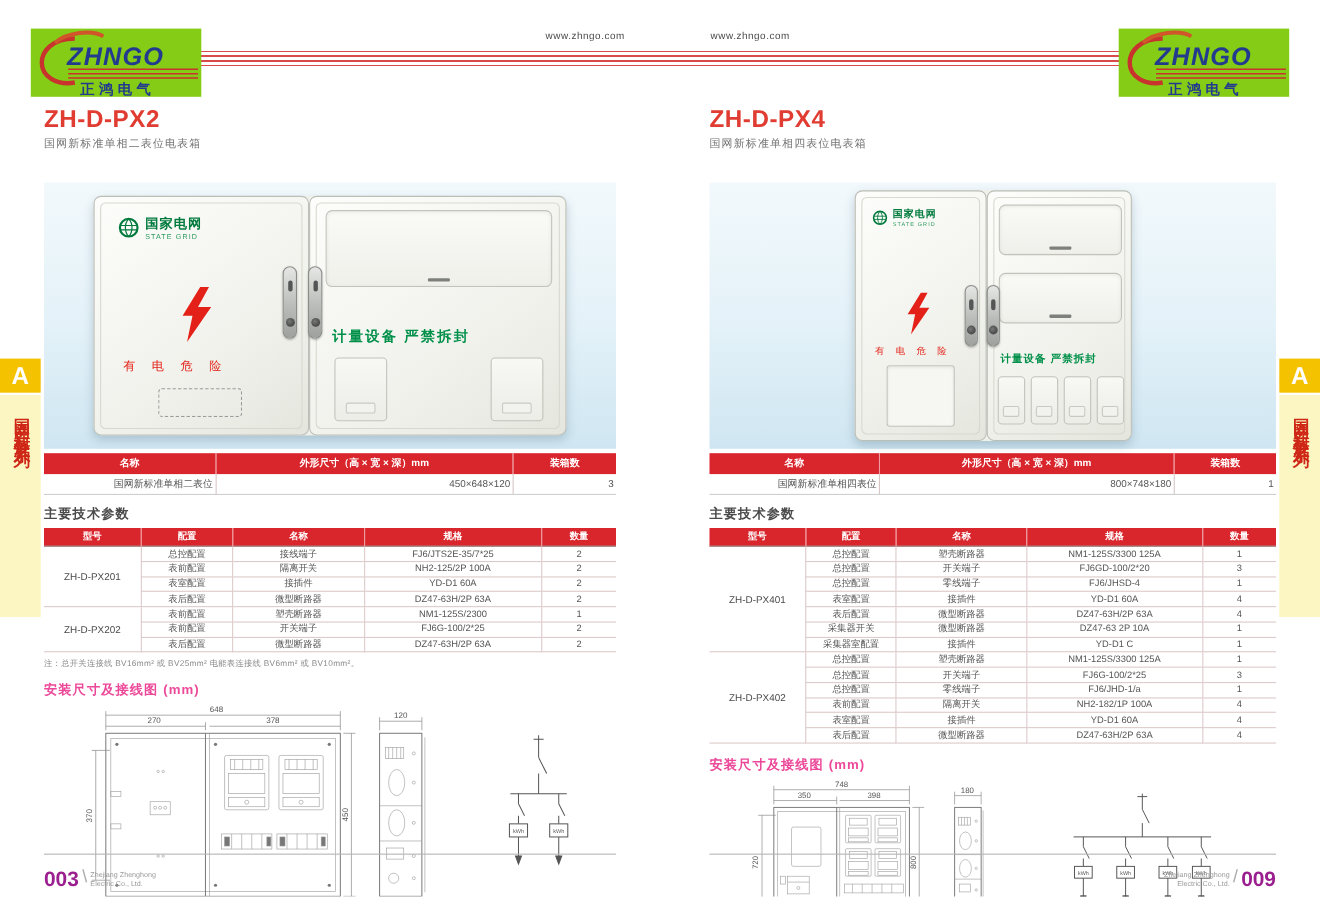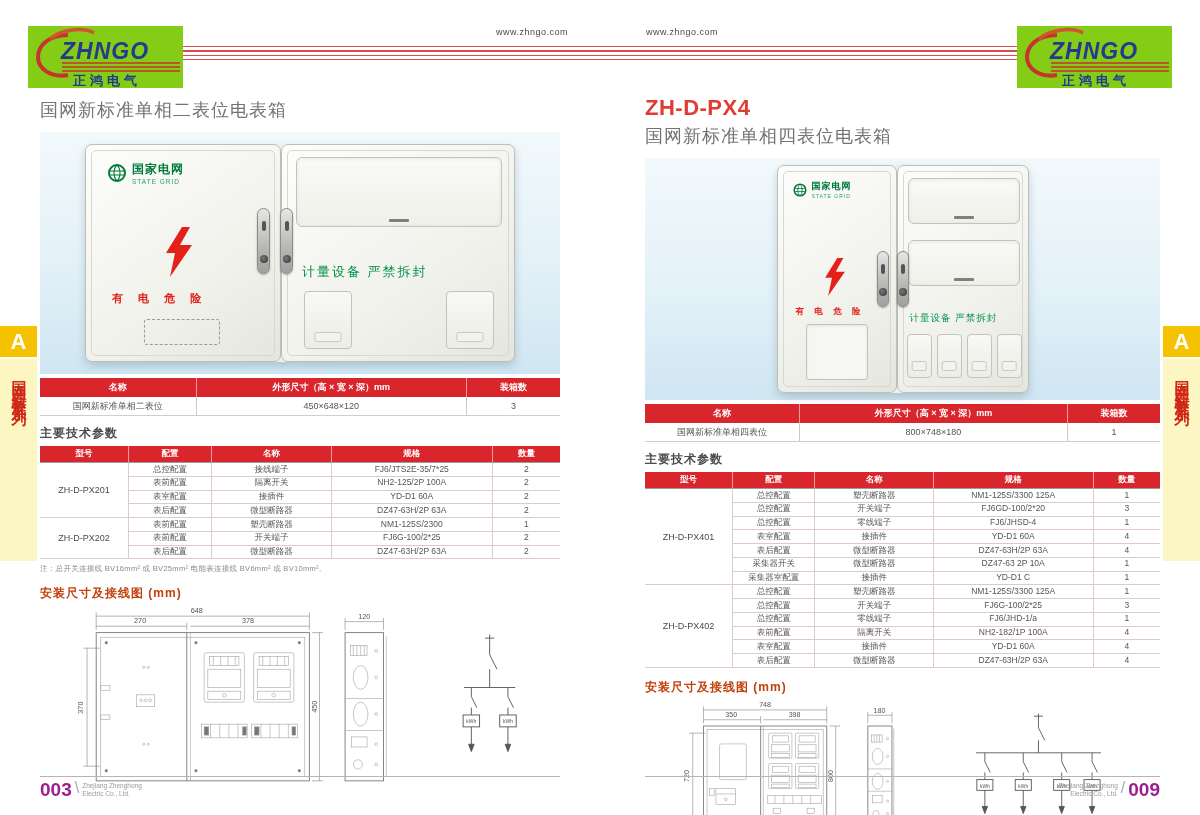--- a/index.html
+++ b/index.html
@@ -11,21 +11,21 @@
     background:repeating-linear-gradient(180deg,#d94b4b 0,#d94b4b 1.5px,transparent 1.5px,transparent 4.3px); }
   .logo { position:absolute; top:26px; width:155px; height:62px; background:#84cc16; }
   .logo.l { left:28px; } .logo.r { right:28px; }
   .url { position:absolute; top:27px; font-size:9px; color:#4a4a4a; letter-spacing:.5px; }
   .url.u1 { left:496px; } .url.u2 { left:646px; }
 
   
   .page { position:absolute; top:95px; width:520px; }
   .page.left { left:40px; } .page.right { left:645px; width:515px; }
   h1.model { color:#e03c31; font-size:22px; font-weight:bold; letter-spacing:.5px; }
-  .subtitle { font-size:18px; color:#737373; margin:3px 0 10px; letter-spacing:1px; }
+  .subtitle { font-size:10px; color:#737373; margin:3px 0 28px; letter-spacing:1px; }
 
   
   .panel { height:242px; background:linear-gradient(180deg,#f2f9fc 0%,#e3f1f8 55%,#cfe6f2 100%);
     display:flex; align-items:center; justify-content:center; }
   .mbox { position:relative; background:#f0f0ea; border-radius:8px; box-shadow:0 4px 9px rgba(60,90,110,.25); display:flex; }
   .mb2 { width:430px; height:218px; }
   .mb4 { width:252px; height:228px; }
   .door { position:relative; border:1px solid #bcbfb8; border-radius:7px;
     background:linear-gradient(145deg,#fdfdfb 0%,#f1f2ec 60%,#e4e6de 100%); }
   .door::after { content:""; position:absolute; inset:5px; border:1px solid #d7d9d0; border-radius:5px; pointer-events:none; }
@@ -34,86 +34,86 @@
   .mb4 .door.dl { width:120px; height:228px; }
   .mb4 .door.dr { width:132px; height:228px; }
   .brand { position:absolute; display:flex; align-items:center; gap:4px; }
   .mb2 .brand { top:16px; left:20px; } .mb4 .brand { top:14px; left:14px; }
   .brand .cn { color:#007a3d; font-weight:bold; letter-spacing:1px; display:block; }
   .brand .en { color:#2e9b5f; display:block; letter-spacing:1px; }
   .mb2 .cn { font-size:12px; } .mb2 .en { font-size:6.5px; }
   .mb4 .cn { font-size:9px; } .mb4 .en { font-size:5px; }
   .bolt { position:absolute; }
   .mb2 .bolt { left:76px; top:82px; } .mb4 .bolt { left:44px; top:92px; }
-  .danger { position:absolute; color:#e32118; font-weight:bold; white-space:nowrap;text-align:right; }
+  .danger { position:absolute; color:#e32118; font-weight:normal; white-space:nowrap;text-align:right; }
   .mb2 .danger { left:26px; top:146px; font-size:11px; letter-spacing:6px; }
   .mb4 .danger { left:18px; top:140px; font-size:8.5px; letter-spacing:4px; }
   .dashrect { position:absolute; left:58px; top:174px; width:76px; height:26px; border:1px dashed #9a9a9a; border-radius:3px; }
   .bigwin { position:absolute; left:28px; top:158px; width:62px; height:56px; border:1px solid #c2c4bc; border-radius:3px; background:#f6f7f2; box-shadow:inset 0 1px 3px rgba(0,0,0,.08); }
   .handles { position:absolute; top:64px; display:flex; gap:10px; z-index:3; }
   .mb2 .handles { left:172px; } .mb4 .handles { left:100px; top:86px; gap:8px; }
   .handle { width:13px; height:66px; border-radius:7px; border:1px solid #8a8d89;
     background:linear-gradient(180deg,#e6e7e4,#b9bcb8 55%,#9ea19d); box-shadow:0 1px 2px rgba(0,0,0,.3); position:relative; }
   .mb4 .handle { height:56px; width:12px; }
   .handle::before { content:""; position:absolute; left:50%; top:12px; transform:translateX(-50%); width:4px; height:10px; background:#555; border-radius:2px; }
   .handle::after { content:""; position:absolute; left:50%; bottom:10px; transform:translateX(-50%); width:8px; height:8px; background:radial-gradient(circle at 40% 40%,#777,#333); border-radius:50%; }
   .mwin { border:1px solid #c2c4bc; border-radius:6px; background:linear-gradient(180deg,#fafaf6,#eff0ea); box-shadow:inset 0 1px 4px rgba(0,0,0,.07); position:relative; }
   .mwin .latch { position:absolute; bottom:4px; left:50%; transform:translateX(-50%); width:20px; height:3px; background:#7e807c; border-radius:1px; }
   .mb2 .mwin.w1 { position:absolute; left:14px; top:12px; width:206px; height:70px; }
   .mb4 .mwin.w1 { position:absolute; left:10px; top:12px; width:112px; height:46px; }
   .mb4 .mwin.w2 { position:absolute; left:10px; top:74px; width:112px; height:46px; }
-  .seal { position:absolute; color:#00904a; font-weight:normal; white-space:nowrap; }
+  .seal { position:absolute; color:#00904a; font-weight:bold; white-space:nowrap; }
   .mb2 .seal { left:20px; top:118px; font-size:13px; letter-spacing:2px; }
   .mb4 .seal { left:12px; top:146px; font-size:9.5px; letter-spacing:1px; }
   .cards { position:absolute; display:flex; }
   .mb2 .cards { left:22px; top:146px; width:190px; justify-content:space-between; }
   .mb4 .cards { left:9px; top:168px; gap:5px; }
   .card { border:1px solid #c2c4bc; border-radius:4px; background:linear-gradient(180deg,#f8f8f4,#ecede7); position:relative; }
   .mb2 .card { width:48px; height:58px; }
   .mb4 .card { width:25px; height:44px; }
   .card::after { content:""; position:absolute; bottom:6px; left:50%; transform:translateX(-50%); width:55%; height:8px; border:1px solid #c8cac2; border-radius:2px; background:#f2f3ee; }
 
   
   table { width:100%; border-collapse:collapse; table-layout:fixed; }
   .stable { margin-top:4px; }
   .stable th { background:#d9252c; color:#fff; font-size:9px; font-weight:bold; padding:3px 2px; border-right:1px solid rgba(255,255,255,.55); }
   .stable th:last-child { border-right:none; }
-  .stable td { font-size:9px; color:#555; text-align:center; padding:2.5px 2px; border-bottom:1px solid #cfcfcf; border-right:1px solid #d8c6c6; }
+  .stable td { font-size:9px; color:#555; text-align:right; padding:2.5px 2px; border-bottom:1px solid #cfcfcf; border-right:1px solid #d8c6c6; }
   .stable td:last-child { border-right:none; }
   .phead { font-size:12px; color:#4a4a4a; font-weight:bold; margin:9px 0 4px; letter-spacing:1px; }
   .ptable th { background:#d9252c; color:#fff; font-size:8.5px; font-weight:bold; padding:2px 1px; border-right:1px solid rgba(255,255,255,.55); }
   .ptable th:last-child { border-right:none; }
   .ptable td { font-size:8.5px; color:#555; text-align:center; padding:1.5px 2px; line-height:1.15;
     border-bottom:1px solid #ddcaca; border-right:1px solid #ddcaca; }
   .ptable td:last-child { border-right:none; }
   .ptable tr.gstart td { border-top:1.5px solid #9b9b9b; }
   .ptable td.model-cell { font-size:9px; color:#4a4a4a; }
   .note { font-size:7.5px; color:#8a8a8a; margin:5px 0 0; letter-spacing:.3px; }
-  .ihead { font-size:12px; color:#c2410c; font-weight:bold; margin:11px 0 5px; letter-spacing:1px; }
+  .ihead { font-size:12px; color:#ec4899; font-weight:bold; margin:11px 0 5px; letter-spacing:1px; }
 
   
   .diag { display:block; }
   .diag .ln { stroke:#7a7a7a; fill:none; stroke-width:1; }
   .diag .thin { stroke:#9a9a9a; fill:none; stroke-width:.6; }
   .diag .dim { stroke:#8a8a8a; fill:none; stroke-width:.7; }
   .diag text { fill:#555; font-size:8px; font-family:"Liberation Sans",sans-serif; }
   .diag .sch { stroke:#555; fill:none; stroke-width:1; }
   .diag .kwh { font-size:5.5px; }
 
   
   .tabA { position:absolute; top:326px; width:37px; height:31px; background:#f5c200; color:#fff;
     font-size:22px; font-weight:bold; display:flex; align-items:center; justify-content:center; }
   .tabA.l { left:0; } .tabA.r { right:0; }
   .tabStrip { position:absolute; top:359px; width:37px; height:202px; background:#fcf7c2;
     display:flex; align-items:flex-start; justify-content:center; padding-top:10px; }
   .tabStrip.l { left:0; } .tabStrip.r { right:0; }
   .tabStrip span { writing-mode:vertical-rl; text-orientation:upright; color:#cf2717; font-size:15px; font-weight:bold; letter-spacing:5px; }
 
   
-  .foot { position:absolute; top:776px; border-top:1px solid #b5b5b5; padding-top:3px; display:flex; align-items:flex-start; }
+  .foot { position:absolute; top:776px; border-top:1px solid #b5b5b5; padding-top:13px; display:flex; align-items:flex-start; }
   .foot.l { left:40px; width:520px; }
   .foot.r { left:645px; width:515px; justify-content:flex-end; }
   .pageno { color:#9b1f8e; font-size:19px; font-weight:bold; line-height:1; }
   .fslash { color:#aaa; font-size:16px; margin:0 3px; line-height:1; }
   .co { font-size:6.5px; color:#999; line-height:1.25; margin-top:2px; }
   .foot.r .co { text-align:right; }
 </style>
 </head>
 <body>
 
@@ -144,20 +144,21 @@
       <g stroke="#c8332e" stroke-width="1.4">
         <line x1="34" y1="37" x2="152" y2="37"></line>
           <line x1="34" y1="41" x2="152" y2="41"></line>
           <line x1="34" y1="45" x2="152" y2="45"></line>
       </g>
       <text x="45" y="59" font-weight="bold" font-size="13" fill="#233a8f" letter-spacing="4">正鸿电气</text>
     </svg>
   </div>
 
   <div class="page left">
+    <h1 class="model">ZH-D-PX2</h1>
     <div class="subtitle">国网新标准单相二表位电表箱</div>
 
     <div class="panel">
       <div class="mbox mb2">
         <div class="door dl">
           <div class="brand">
             <svg width="22" height="22" viewBox="0 0 22 22">
               <circle cx="11" cy="11" r="8" stroke="#007a3d" stroke-width="2" fill="none"></circle>
               <path d="M11 3 C7 7 7 15 11 19 M11 3 C15 7 15 15 11 19 M3.5 9 H18.5 M3.5 13 H18.5" stroke="#007a3d" stroke-width="1.1" fill="none"></path>
             </svg>

